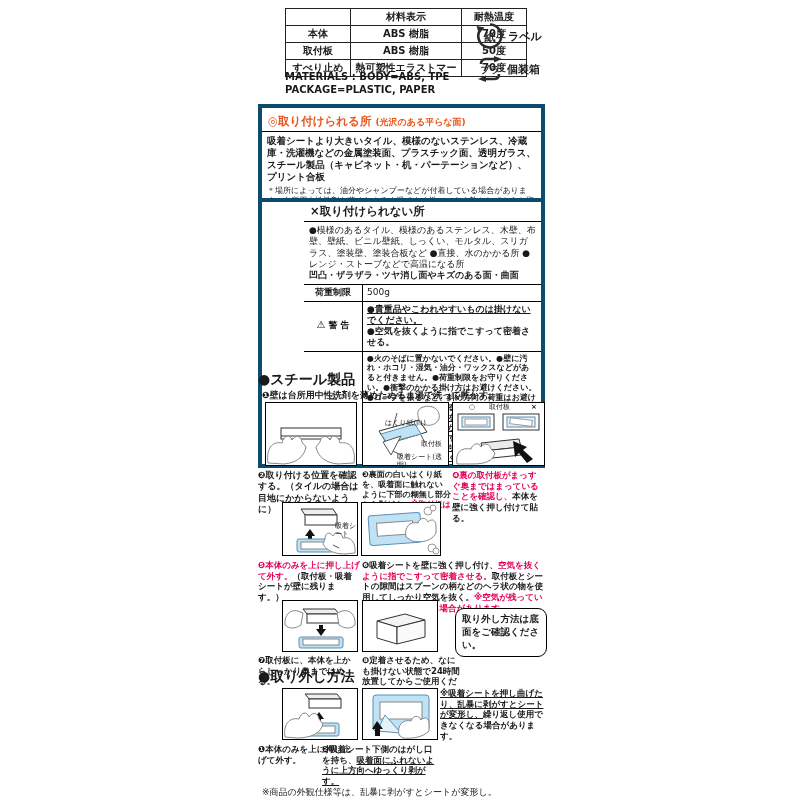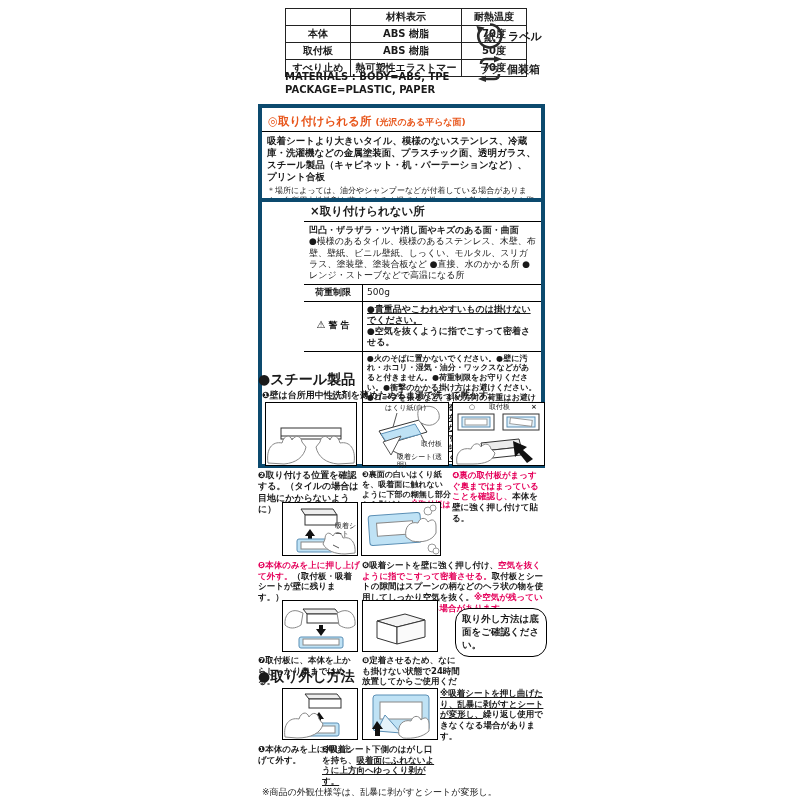--- a/index.html
+++ b/index.html
@@ -24,21 +24,21 @@
   .lbl{width:56px;border-right:1px solid #000;padding:2px 1px;text-align:center;flex:none;
        display:flex;flex-direction:column;justify-content:center;align-items:center;}
   .val{flex:1;padding:2px 4px;}
   table.mat{border-collapse:collapse;font-size:10px;font-weight:bold;}
   table.mat td{border:1px solid #222;padding:1px 3px;text-align:center;height:13px;}
   td.c0{width:58px;} td.c1{width:104px;} td.c2{width:58px;}
   .h1{font-size:14px;font-weight:bold;}
   .panel{position:absolute;border:1px solid #000;background:#fff;box-sizing:border-box;}
   .cap{position:absolute;font-weight:bold;}
   .ilbl{position:absolute;font-size:7px;line-height:1.1;color:#222;}
-  .rnote{position:absolute;border:1.5px solid #000;border-radius:14px;padding:4px 6px;
+  .rnote{position:absolute;border:1.5px solid #000;border-radius:9px;padding:4px 6px;
          font-size:9.5px;font-weight:bold;background:#fff;box-sizing:border-box;}
   .recyc{position:absolute;display:flex;align-items:center;gap:4px;}
   .recyc .rl{font-size:11px;font-weight:bold;}
   .tri{font-size:10px;line-height:1;}
 </style>
 </head>
 <body>
 
 <div class="sheet">
 
@@ -99,22 +99,22 @@
     <div class="pad">
       <div class="b95 bold">吸着シートより大きいタイル、模様のないステンレス、冷蔵庫・洗濯機などの金属塗装面、プラスチック面、透明ガラス、スチール製品（キャビネット・机・パーテーションなど）、プリント合板</div>
       <div class="b8" style="margin-top:2px;">＊場所によっては、油分やシャンプーなどが付着している場合があります。台所用中性洗剤を薄めたぬるま湯でよく洗い、よく乾かしてからお取り付けください。</div>
       <div class="b8">＊一部のプリント合板にはシートが付きにくいものがあります。取付壁面をお手持ちの消しゴムでこすってからお取り付けください。</div>
     </div>
   </div>
 
   <div class="box abs" style="left:258px;top:198px;width:287px;padding-left:42px;">
     <div class="box-hdr hdr-big">×取り付けられない所</div>
     <div class="pad">
+      <div class="b9">●模様のあるタイル、模様のあるステンレス、木壁、布壁、壁紙、ビニル壁紙、しっくい、モルタル、スリガラス、塗装壁、塗装合板など ●直接、水のかかる所 ●レンジ・ストーブなどで高温になる所</div>
       <div class="b9 bold">凹凸・ザラザラ・ツヤ消し面やキズのある面・曲面</div>
-      <div class="b9">●模様のあるタイル、模様のあるステンレス、木壁、布壁、壁紙、ビニル壁紙、しっくい、モルタル、スリガラス、塗装壁、塗装合板など ●直接、水のかかる所 ●レンジ・ストーブなどで高温になる所</div>
     </div>
     <div class="rowx">
       <div class="lbl b9 bold">荷重制限</div>
       <div class="val b9">500g</div>
     </div>
     <div class="rowx">
       <div class="lbl b9 bold">
         <div><span class="tri">⚠</span>
         <span>警 告</span></div>
       </div>
@@ -150,21 +150,21 @@
   <div class="panel" style="left:362px;top:402px;width:87px;height:64px;">
     <svg width="85" height="62" viewBox="0 0 85 62">
       <path d="M16,28 L56,17 L64,29 L24,41 Z" fill="#fff" stroke="#333"></path>
       <path d="M18,31 L52,21 L58,31 L24,40 Z" fill="#bfe2f5" stroke="#5b8fb5"></path>
       <path d="M20,39 L38,33 L28,52 Z" fill="#fff" stroke="#555"></path>
       <path d="M60,4 C70,1 78,7 76,16 C72,24 62,24 56,18 C54,10 54,6 60,4 Z" fill="#fff" stroke="#888"></path>
       <line x1="34" y1="10" x2="30" y2="24" stroke="#555"></line>
       <line x1="58" y1="32" x2="62" y2="40" stroke="#555"></line>
       <line x1="30" y1="48" x2="40" y2="53" stroke="#555"></line>
     </svg>
-    <span class="ilbl" style="left:22px;top:2px;">はくり紙(白)</span>
+    <span class="ilbl" style="left:22px;top:17px;">はくり紙(白)</span>
     <span class="ilbl" style="left:58px;top:38px;">取付板</span>
     <span class="ilbl" style="left:34px;top:51px;">吸着シート(透明)</span>
   </div>
 
   <div class="panel" style="left:452px;top:402px;width:93px;height:64px;">
     <svg width="91" height="62" viewBox="0 0 91 62">
       <rect x="5" y="11" width="36" height="16" fill="#fff" stroke="#333"></rect>
       <rect x="9" y="14" width="28" height="10" fill="#dff0fa" stroke="#5b8fb5"></rect>
       <rect x="12" y="16" width="22" height="6" fill="#fff" stroke="#999"></rect>
       <rect x="50" y="11" width="36" height="16" fill="#fff" stroke="#333"></rect>

